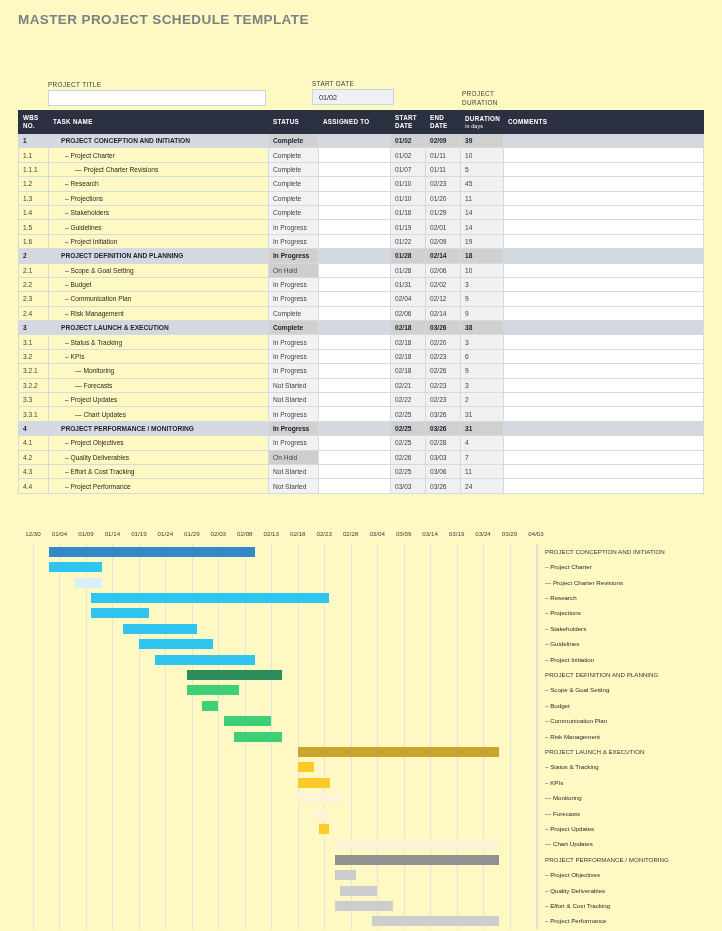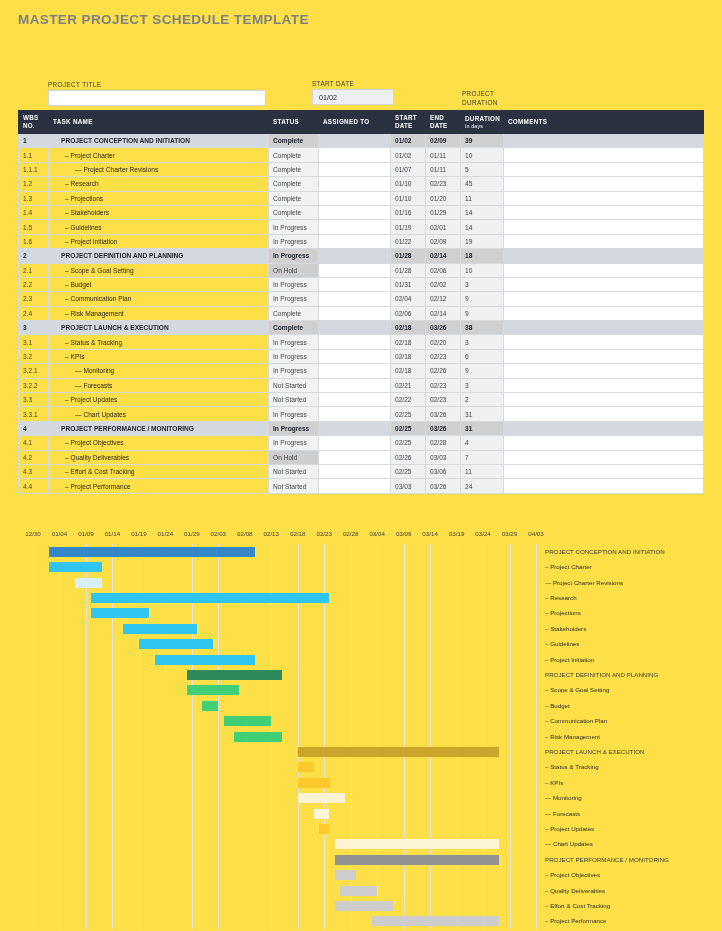--- a/index.html
+++ b/index.html
@@ -7,21 +7,21 @@
     margin: 0; padding: 0;
     width: 722px; height: 931px;
     background: #ffffff;
     font-family: "Liberation Sans", sans-serif;
     color: #231f20;
     overflow: hidden;
   }
   #page {
     position: relative;
     width: 722px; height: 931px;
-    background: #fde047;
+    background: #fef9c3;
     padding-left: 42px;
   }
 
   
   .doc-title {
     position: absolute;
     left: 18px; top: 12px;
     font-size: 13.5px;
     font-weight: bold;
     letter-spacing: 0.4px;

